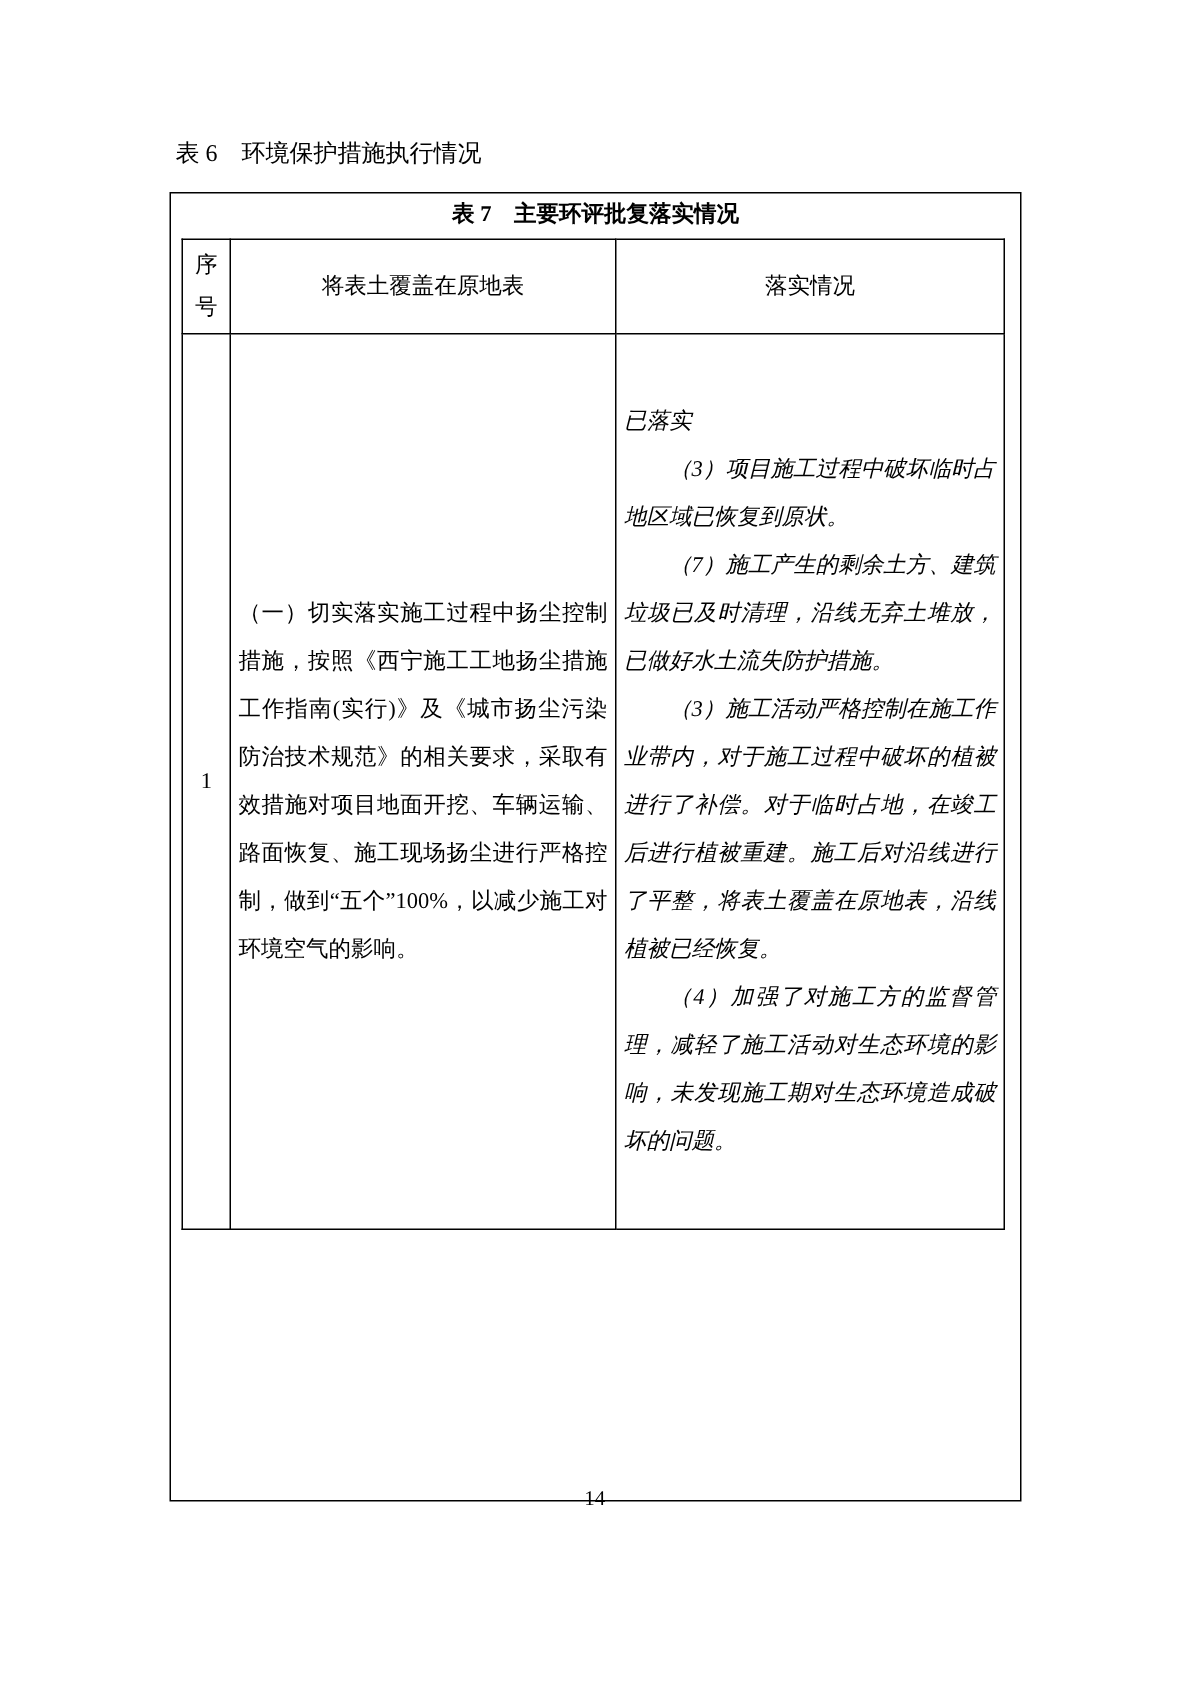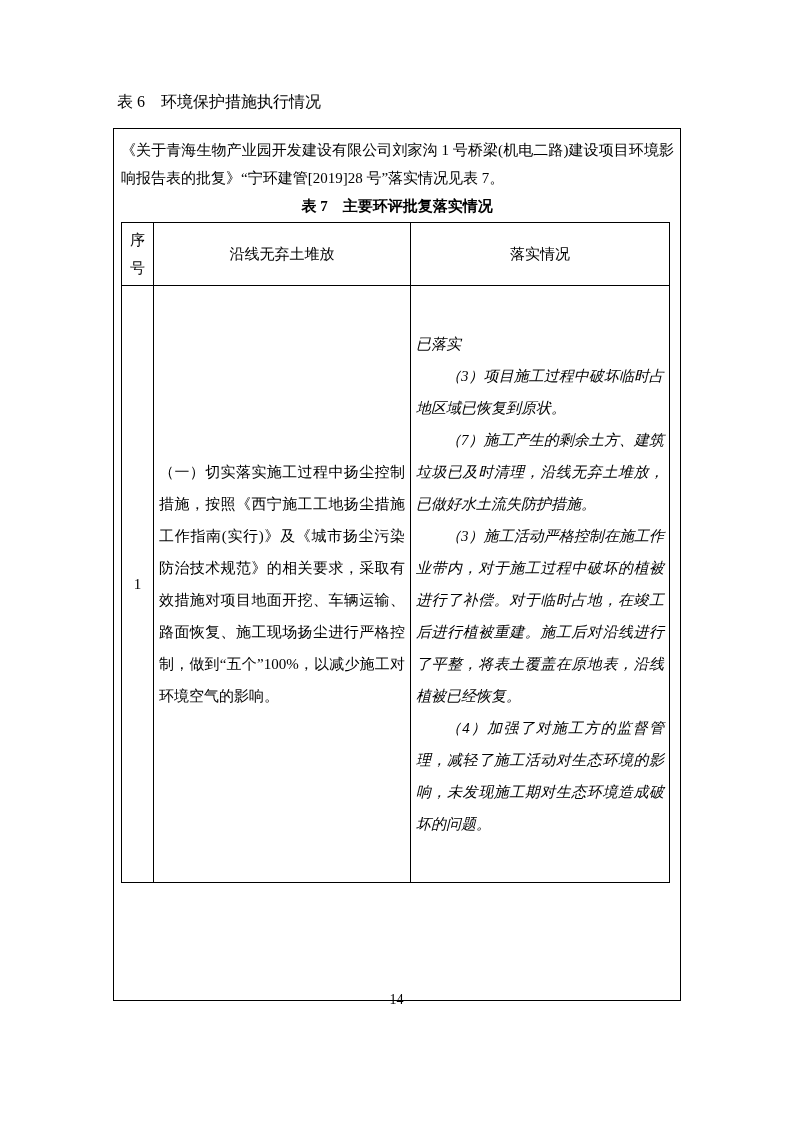--- a/index.html
+++ b/index.html
@@ -102,34 +102,33 @@
     line-height: 16px;
   }
 </style>
 </head>
 <body>
 
 <div class="doc-title">表 6　环境保护措施执行情况</div>
 
 <div class="outer-box">
 
-  <p class="intro">《关于青海生物产业园开发建设有限公司刘家沟 1 号桥梁(机电二路)建设项目环境影响报告表的批复》“宁环建管[2019]28 号”落实情况见表 7。</p>
 
   <p class="t7-title">表 7　主要环评批复落实情况</p>
 
   <table class="t7">
     <colgroup>
       <col class="c-index">
       <col class="c-req">
       <col class="c-impl">
     </colgroup>
     <thead>
       <tr>
         <th>序号</th>
-        <th>沿线无弃土堆放</th>
+        <th>将表土覆盖在原地表</th>
         <th>落实情况</th>
       </tr>
     </thead>
     <tbody>
       <tr>
         <td class="cell-index">1</td>
         <td class="cell-req">（一）切实落实施工过程中扬尘控制措施，按照《西宁施工工地扬尘措施工作指南(实行)》及《城市扬尘污染防治技术规范》的相关要求，采取有效措施对项目地面开挖、车辆运输、路面恢复、施工现场扬尘进行严格控制，做到“五个”100%，以减少施工对环境空气的影响。</td>
         <td class="cell-impl">
           <p>已落实</p>
           <p class="ind">（3）项目施工过程中破坏临时占地区域已恢复到原状。</p>

